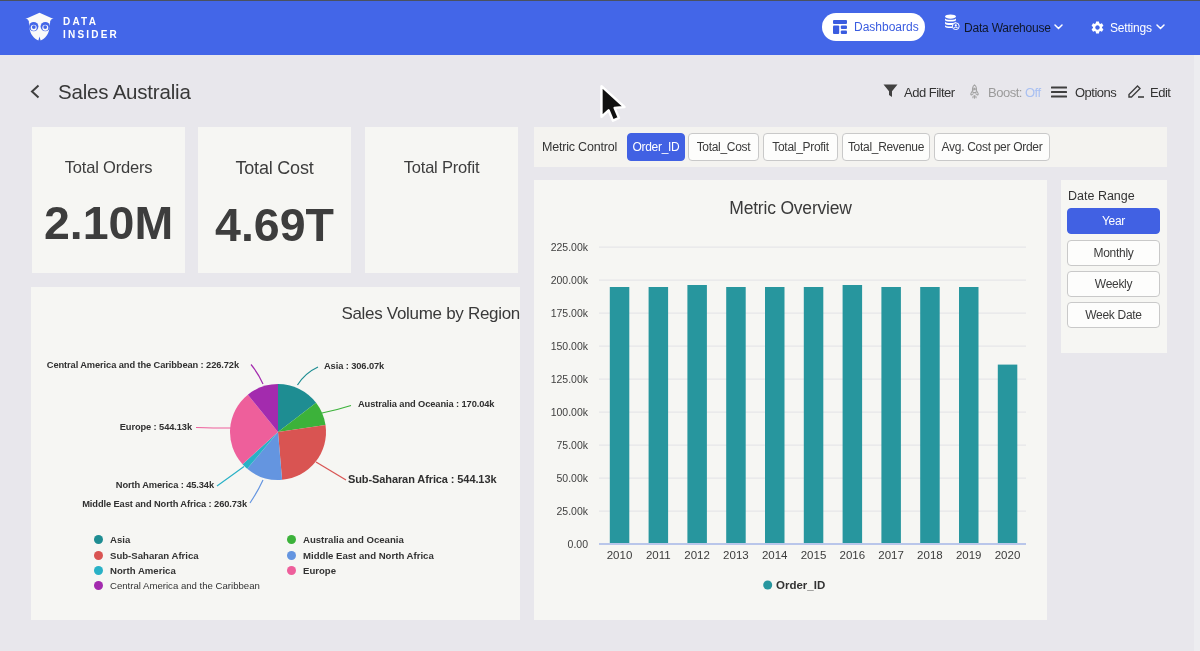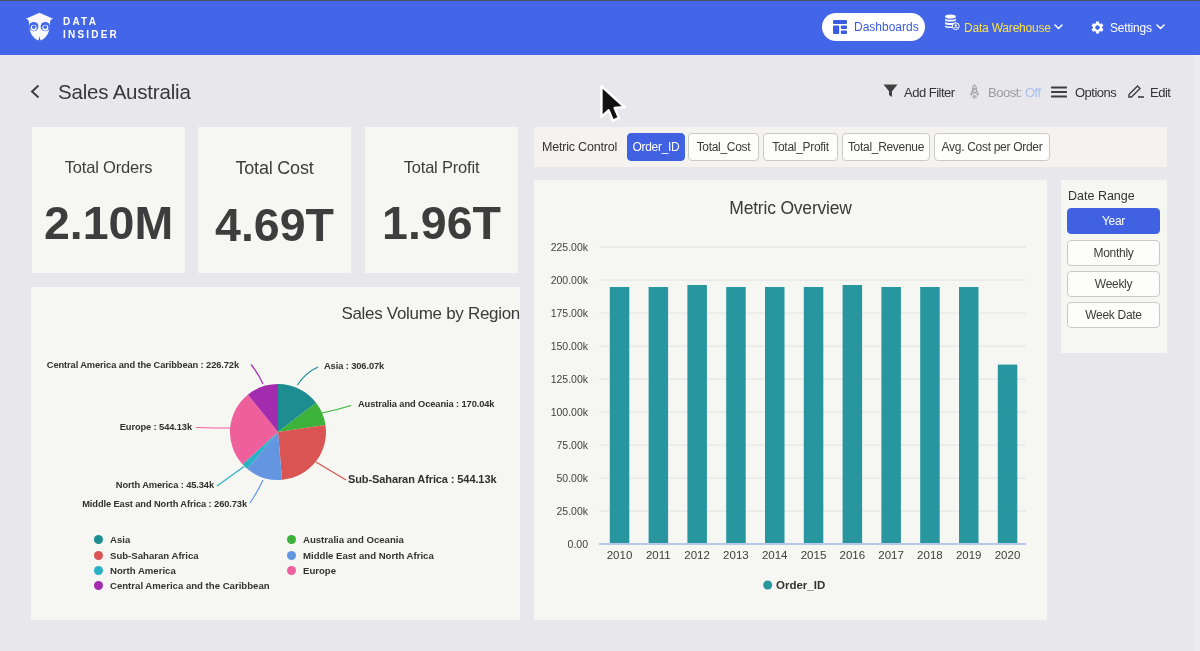--- a/index.html
+++ b/index.html
@@ -43,21 +43,21 @@
 
   <svg class="abs" style="left:944px;top:13px;" width="16" height="16" viewBox="0 0 16 16">
     <ellipse cx="6.5" cy="2.6" rx="5.5" ry="2.1" fill="#fff"></ellipse>
     <path d="M1,4.2 C1,6.2 12,6.2 12,4.2 L12,6.0 C12,8.0 1,8.0 1,6.0 Z" fill="#fff"></path>
     <path d="M1,7.6 C1,9.6 12,9.6 12,7.6 L12,9.4 C12,11.4 1,11.4 1,9.4 Z" fill="#fff"></path>
     <path d="M1,11.0 C1,13.0 12,13.0 12,11.0 L12,12.4 C12,14.4 1,14.4 1,12.4 Z" fill="#fff"></path>
     <circle cx="11.8" cy="12.2" r="3.4" fill="#4366e8" stroke="#fff" stroke-width="1"></circle>
     <circle cx="11.8" cy="11.4" r="1.1" fill="#fff"></circle>
     <path d="M9.8,14.1 C9.8,12.9 13.8,12.9 13.8,14.1" stroke="#fff" stroke-width="1" fill="none"></path>
   </svg>
-  <span class="abs" style="left:964px;top:20px;font-size:12px;letter-spacing:-0.2px;color:#fde047;">Data Warehouse</span>
+  <span class="abs" style="left:964px;top:20px;font-size:12px;letter-spacing:-0.2px;color:#0f172a;">Data Warehouse</span>
   <svg class="abs" style="left:1054px;top:23px;" width="9" height="6" viewBox="0 0 9 6">
     <path d="M1,1 L4.5,4.5 L8,1" stroke="#fff" stroke-width="1.5" fill="none" stroke-linecap="round"></path>
   </svg>
 
   <svg class="abs" style="left:1090px;top:19px;" width="15" height="15" viewBox="0 0 24 24">
     <path fill="#fff" d="M19.14,12.94c0.04-0.3,0.06-0.61,0.06-0.94c0-0.32-0.02-0.64-0.07-0.94l2.03-1.58c0.18-0.14,0.23-0.41,0.12-0.61 l-1.92-3.32c-0.12-0.22-0.37-0.29-0.59-0.22l-2.39,0.96c-0.5-0.38-1.03-0.7-1.62-0.94L14.4,2.81c-0.04-0.24-0.24-0.41-0.48-0.41 h-3.84c-0.24,0-0.43,0.17-0.47,0.41L9.25,5.35C8.66,5.59,8.12,5.92,7.63,6.29L5.24,5.33c-0.22-0.08-0.47,0-0.59,0.22L2.74,8.87 C2.62,9.08,2.66,9.34,2.86,9.48l2.03,1.58C4.84,11.36,4.8,11.69,4.8,12s0.02,0.64,0.07,0.94l-2.03,1.58 c-0.18,0.14-0.23,0.41-0.12,0.61l1.92,3.32c0.12,0.22,0.37,0.29,0.59,0.22l2.39-0.96c0.5,0.38,1.03,0.7,1.62,0.94l0.36,2.54 c0.05,0.24,0.24,0.41,0.48,0.41h3.84c0.24,0,0.44-0.17,0.47-0.41l0.36-2.54c0.59-0.24,1.13-0.56,1.62-0.94l2.39,0.96 c0.22,0.08,0.47,0,0.59-0.22l1.92-3.32c0.12-0.22,0.07-0.47-0.12-0.61L19.14,12.94z M12,15.6c-1.98,0-3.6-1.62-3.6-3.6 s1.62-3.6,3.6-3.6s3.6,1.62,3.6,3.6S13.98,15.6,12,15.6z"></path>
   </svg>
   <span class="abs" style="left:1110px;top:20px;font-size:12px;letter-spacing:-0.2px;color:#fff;">Settings</span>
   <svg class="abs" style="left:1156px;top:23px;" width="9" height="6" viewBox="0 0 9 6">
     <path d="M1,1 L4.5,4.5 L8,1" stroke="#fff" stroke-width="1.5" fill="none" stroke-linecap="round"></path>
@@ -102,21 +102,20 @@
 <div class="card" style="left:32px;top:127px;width:153px;height:146px;">
   <div style="text-align:center;margin-top:31px;font-size:16.5px;letter-spacing:-0.2px;color:#3d3d3d;">Total Orders</div>
   <div style="text-align:center;margin-top:19px;font-size:46.5px;font-weight:bold;color:#3d3d3d;">2.10M</div>
 </div>
 <div class="card" style="left:198px;top:127px;width:153px;height:146px;">
   <div style="text-align:center;margin-top:31px;font-size:18px;letter-spacing:-0.2px;color:#3d3d3d;">Total Cost</div>
   <div style="text-align:center;margin-top:19px;font-size:46.5px;font-weight:bold;color:#3d3d3d;">4.69T</div>
 </div>
 <div class="card" style="left:365px;top:127px;width:153px;height:146px;">
   <div style="text-align:center;margin-top:31px;font-size:16.5px;letter-spacing:-0.2px;color:#3d3d3d;">Total Profit</div>
-  <div style="text-align:center;margin-top:19px;font-size:46.5px;font-weight:bold;color:#3d3d3d;">1.96T</div>
 </div>
 
 <div class="card" style="left:31px;top:287px;width:489px;height:333px;">
   <div style="text-align:right;margin-top:17px;font-size:17px;letter-spacing:-0.3px;color:#3a3a3a;">Sales Volume by Region</div>
   <svg class="abs" style="left:0;top:0;" width="489" height="333" viewBox="0 0 489 333">
     <path d="M247.0,145.0 L247.00,97.00 A48.0,48.0 0 0 1 285.10,115.81 Z" fill="#1e8d92"></path>
     <path d="M247.0,145.0 L285.10,115.81 A48.0,48.0 0 0 1 294.50,138.10 Z" fill="#3cb23a"></path>
     <path d="M247.0,145.0 L294.50,138.10 A48.0,48.0 0 0 1 251.07,192.83 Z" fill="#d95452"></path>
     <path d="M247.0,145.0 L251.07,192.83 A48.0,48.0 0 0 1 216.22,181.83 Z" fill="#6495e0"></path>
     <path d="M247.0,145.0 L216.22,181.83 A48.0,48.0 0 0 1 211.51,177.32 Z" fill="#29b1c6"></path>
@@ -148,21 +147,21 @@
     <div style="display:flex;align-items:center;height:15.4px;">
         <span style="width:9px;height:9px;border-radius:50%;background:#d95452;"></span>
         <span style="margin-left:7px;font-size:9.6px;font-weight:bold;color:#333;">Sub-Saharan Africa</span>
       </div>
     <div style="display:flex;align-items:center;height:15.4px;">
         <span style="width:9px;height:9px;border-radius:50%;background:#29b1c6;"></span>
         <span style="margin-left:7px;font-size:9.6px;font-weight:bold;color:#333;">North America</span>
       </div>
     <div style="display:flex;align-items:center;height:15.4px;">
         <span style="width:9px;height:9px;border-radius:50%;background:#a32bae;"></span>
-        <span style="margin-left:7px;font-size:9.6px;font-weight:bold;color:#333;">Central America and the Caribbean</span>
+        <span style="margin-left:7px;font-size:9.6px;font-weight:normal;color:#333;">Central America and the Caribbean</span>
       </div>
   </div>
   <div class="abs" style="left:256px;top:245px;">
     <div style="display:flex;align-items:center;height:15.4px;">
         <span style="width:9px;height:9px;border-radius:50%;background:#3cb23a;"></span>
         <span style="margin-left:7px;font-size:9.6px;font-weight:bold;color:#333;">Australia and Oceania</span>
       </div>
     <div style="display:flex;align-items:center;height:15.4px;">
         <span style="width:9px;height:9px;border-radius:50%;background:#6495e0;"></span>
         <span style="margin-left:7px;font-size:9.6px;font-weight:bold;color:#333;">Middle East and North Africa</span>

